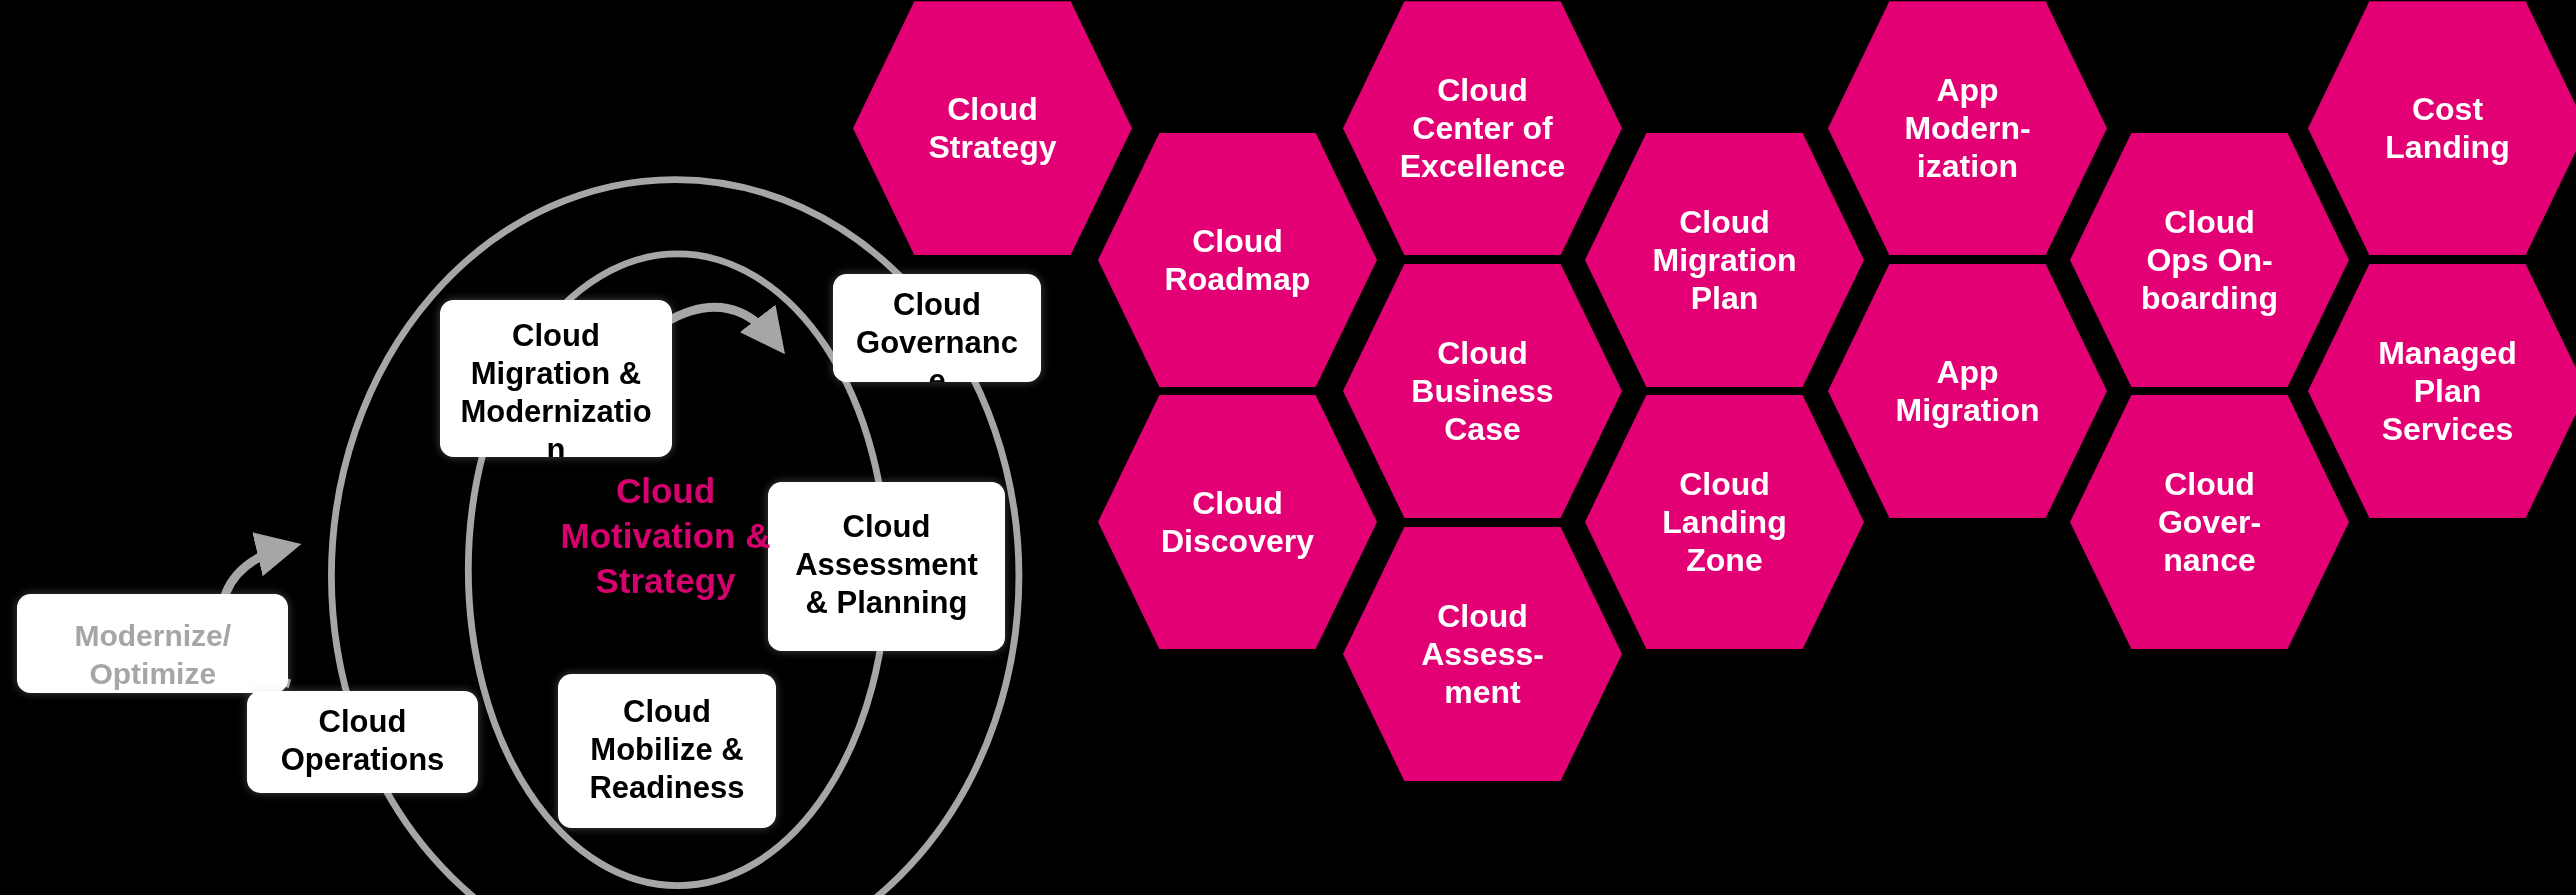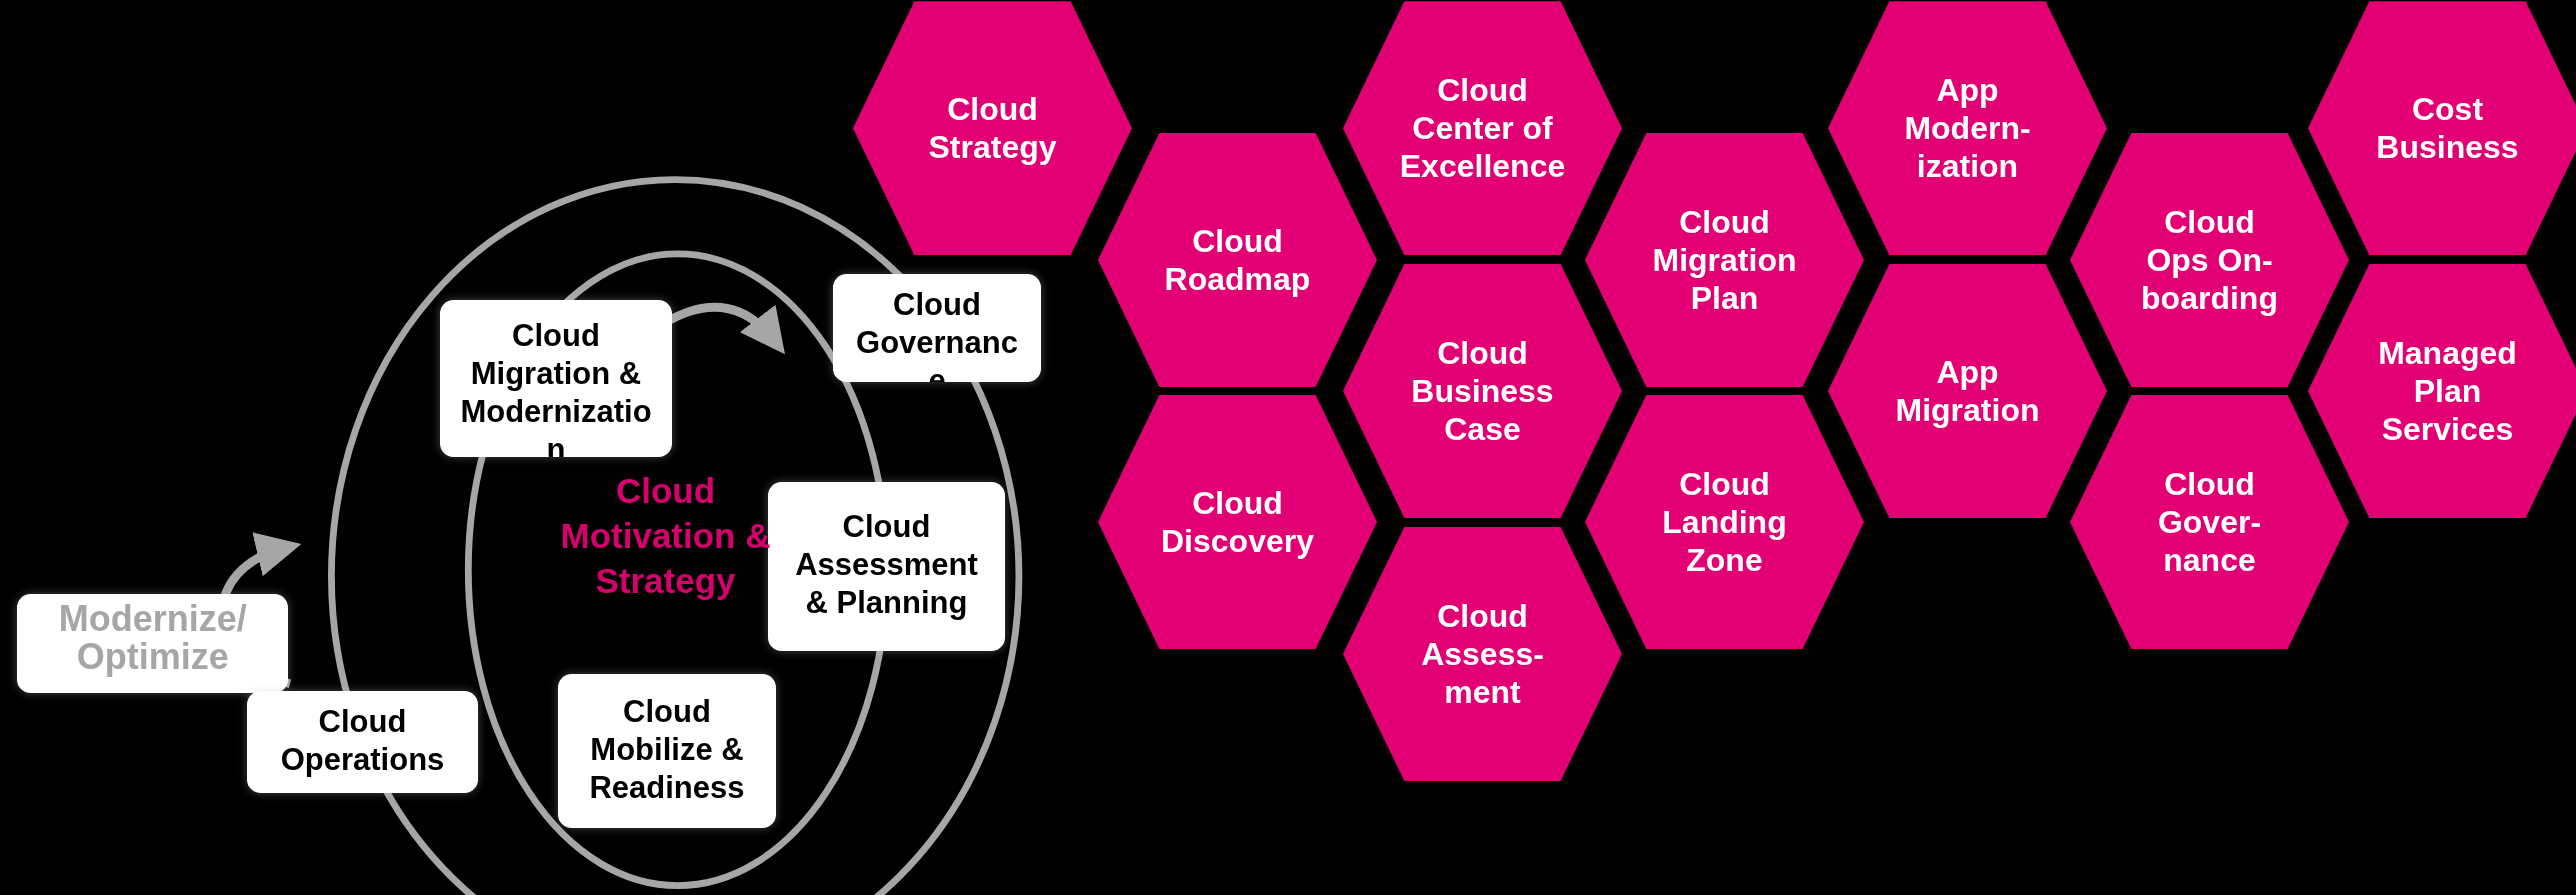--- a/index.html
+++ b/index.html
@@ -32,21 +32,21 @@
     box-shadow: 0 0 10px rgba(200,200,200,0.35);
     color: #000000;
     font-weight: bold;
     font-size: 31px;
     line-height: 38px;
     text-align: center;
     white-space: pre-line;
     overflow: hidden;
     box-sizing: border-box;
   }
-  #box-modernize   { left: 17.3px;   top: 594px;  width: 271px; height: 99px; padding-top: 6px; color: #A6A6A6; font-size: 36px; }
+  #box-modernize   { left: 17.3px;   top: 594px;  width: 271px; height: 99px; padding-top: 23px; color: #A6A6A6; font-size: 30px; }
   #box-operations  { left: 247px;  top: 691px; width: 231px; height: 102px; padding-top: 12.4px; }
   #box-migration   { left: 440px;  top: 300px;  width: 232px; height: 157px; padding-top: 17.3px; }
   #box-governance  { left: 833px; top: 274px;  width: 208px; height: 108px; padding-top: 12.4px; }
   #box-assessment  { left: 768px; top: 482px;  width: 237px; height: 169px; padding-top: 26px; }
   #box-mobilize    { left: 558px;  top: 674px; width: 218px; height: 154px; padding-top: 19px; }
 
   #cycle-center-label {
     position: absolute;
     z-index: 3;
     left: 520px;
@@ -157,21 +157,21 @@
 Modern-
 ization</span>
   </div>
   <div id="hx6" class="hex">
     <span class="hex-label">Cloud
 Ops On-
 boarding</span>
   </div>
   <div id="hx7" class="hex">
     <span class="hex-label">Cost
-Business</span>
+Landing</span>
   </div>
   <div id="hx8" class="hex">
     <span class="hex-label">Cloud
 Business
 Case</span>
   </div>
   <div id="hx9" class="hex">
     <span class="hex-label">App
 Migration</span>
   </div>

